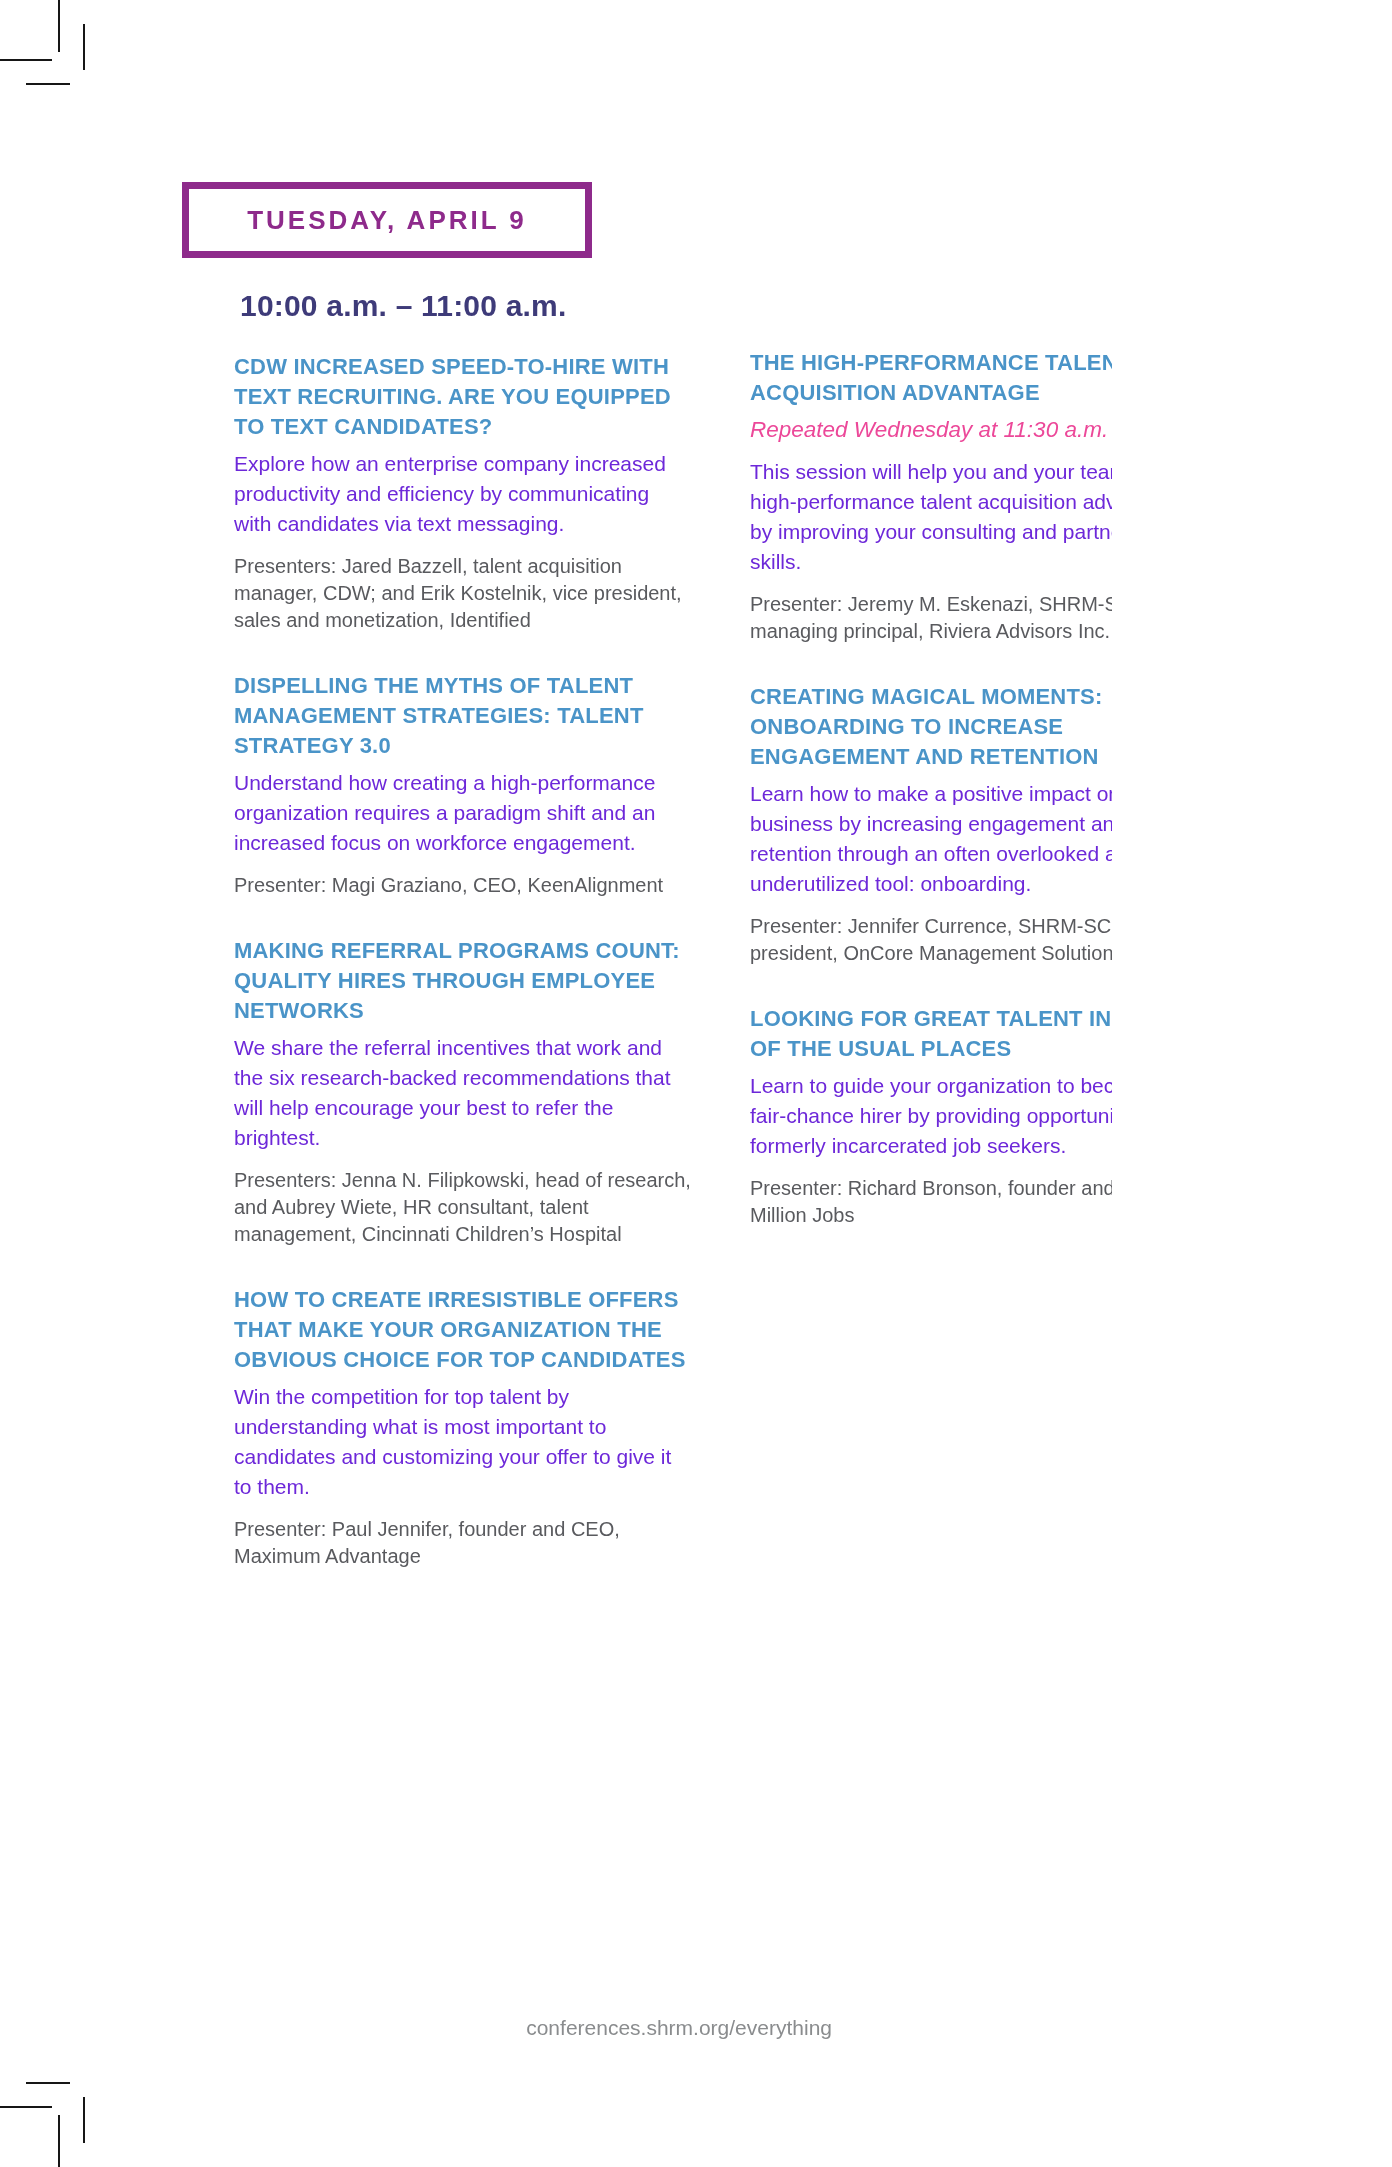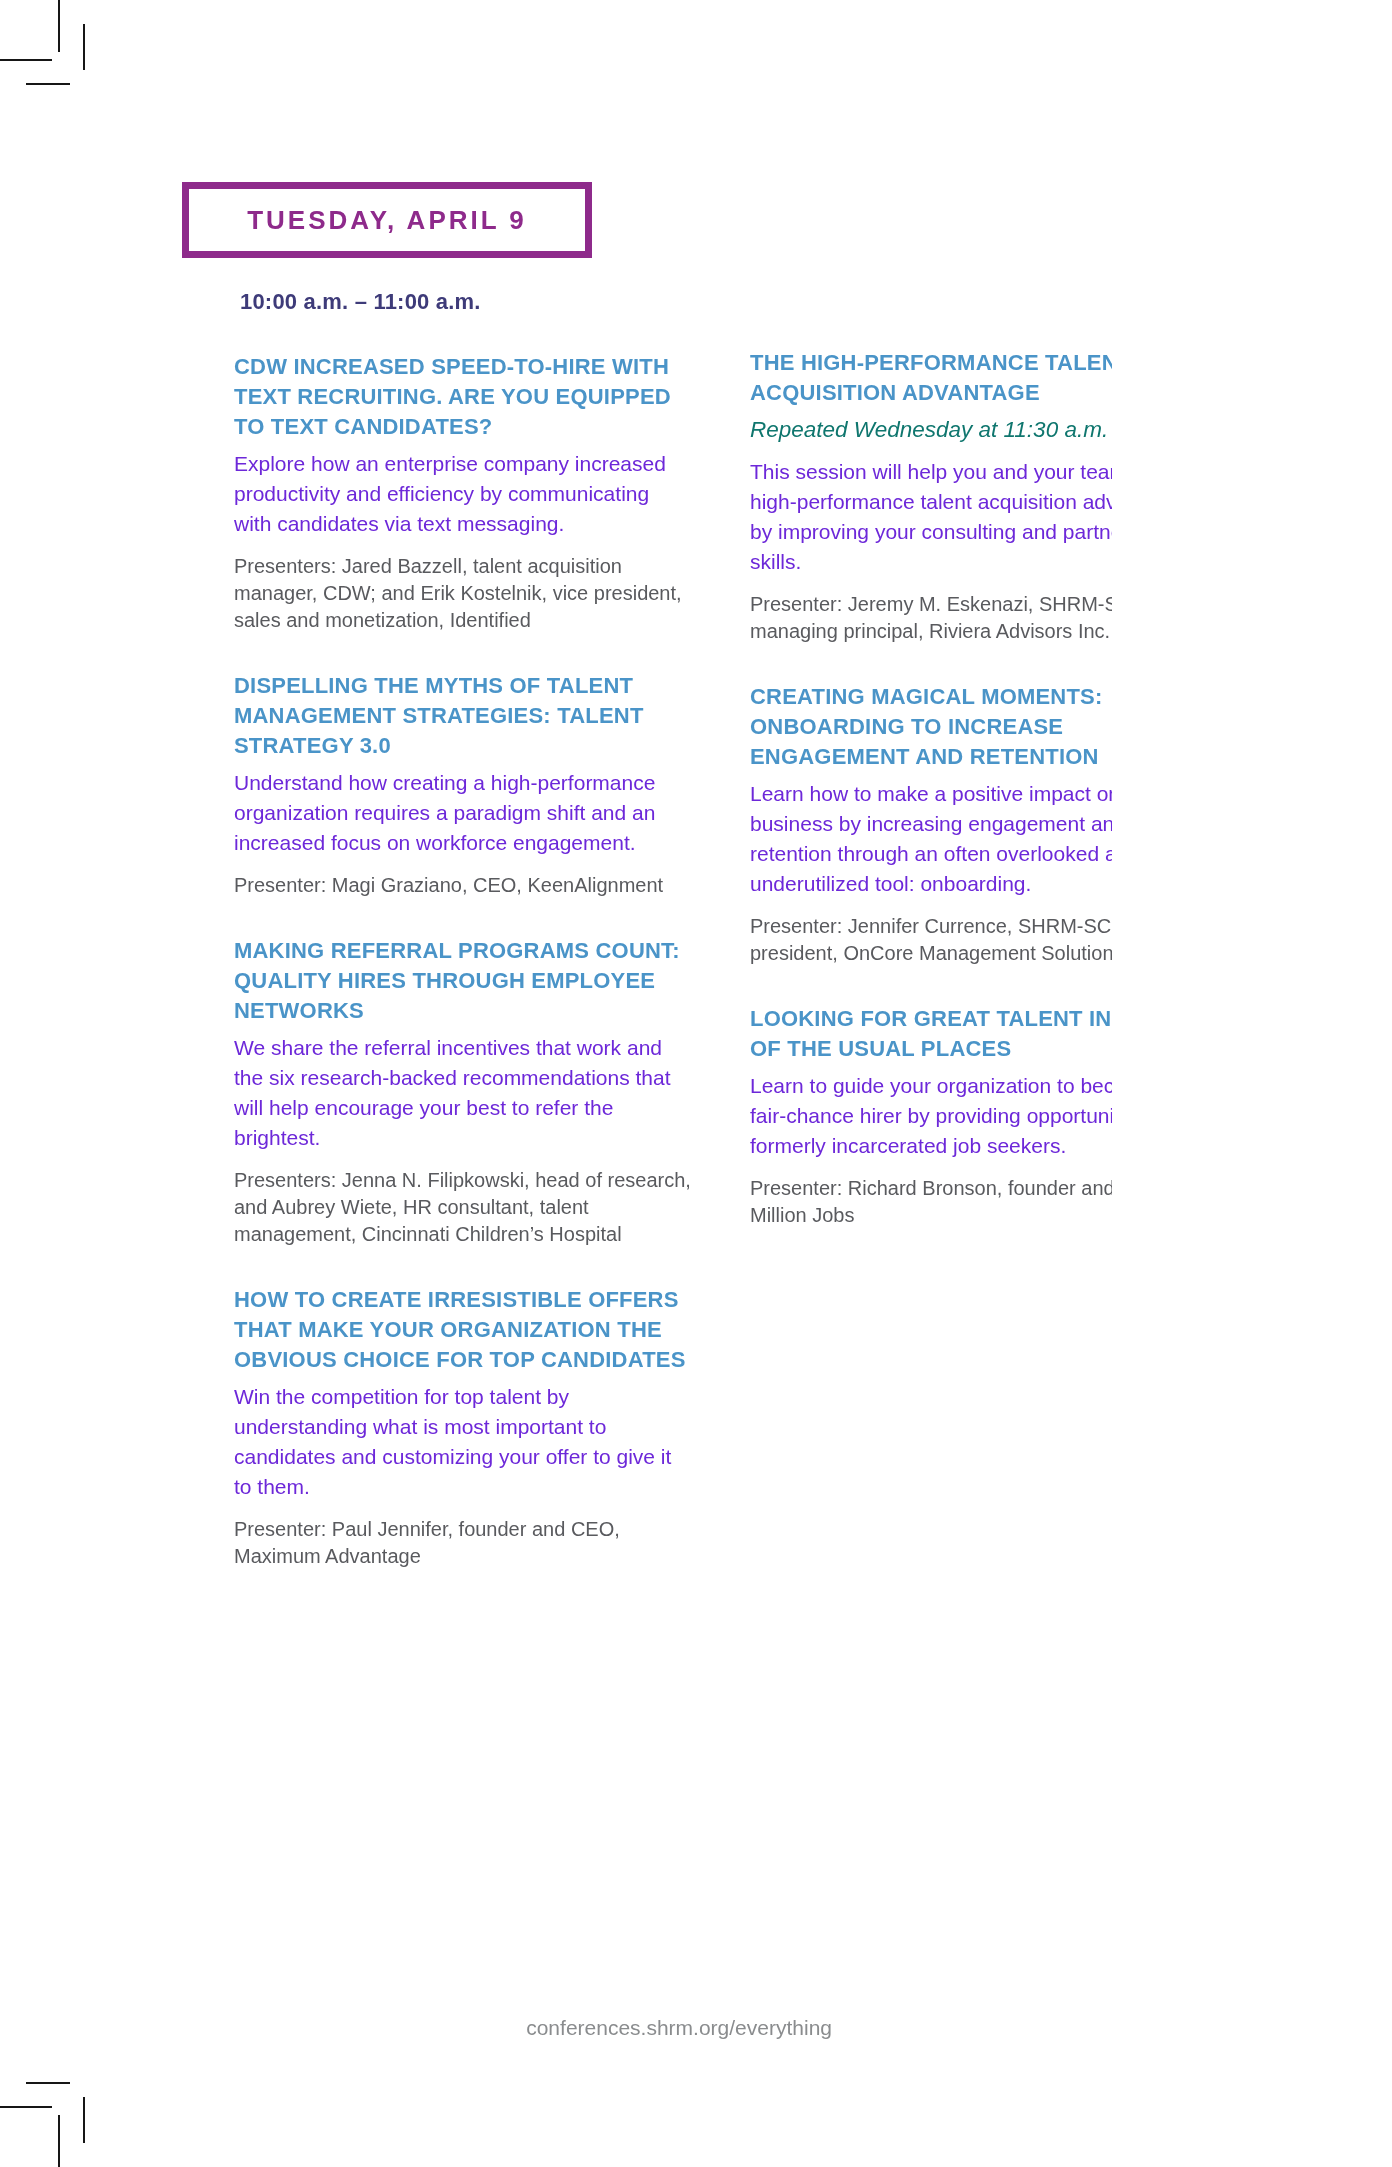--- a/index.html
+++ b/index.html
@@ -42,21 +42,21 @@
     letter-spacing: 3px;
     white-space: nowrap;
   }
 
   
   .time-heading {
     position: absolute;
     left: 240px;
     top: 289px;
     color: #3e3b79;
-    font-size: 22px;
+    font-size: 30px;
     font-weight: bold;
     letter-spacing: 0.2px;
     white-space: nowrap;
   }
 
   
   .col {
     position: absolute;
     width: 458px;
   }
@@ -68,21 +68,21 @@
   .session-title {
     margin: 0 0 7px 0;
     color: #4a94c8;
     font-size: 22px;
     font-weight: bold;
     line-height: 30px;
     letter-spacing: 0.2px;
   }
   .session-note {
     margin: 0 0 12px 0;
-    color: #0f766e;
+    color: #ec4899;
     font-size: 22.5px;
     font-style: italic;
     line-height: 30px;
   }
   .session-desc {
     margin: 0 0 14px 0;
     color: #6d28d9;
     font-size: 21px;
     line-height: 30px;
   }

